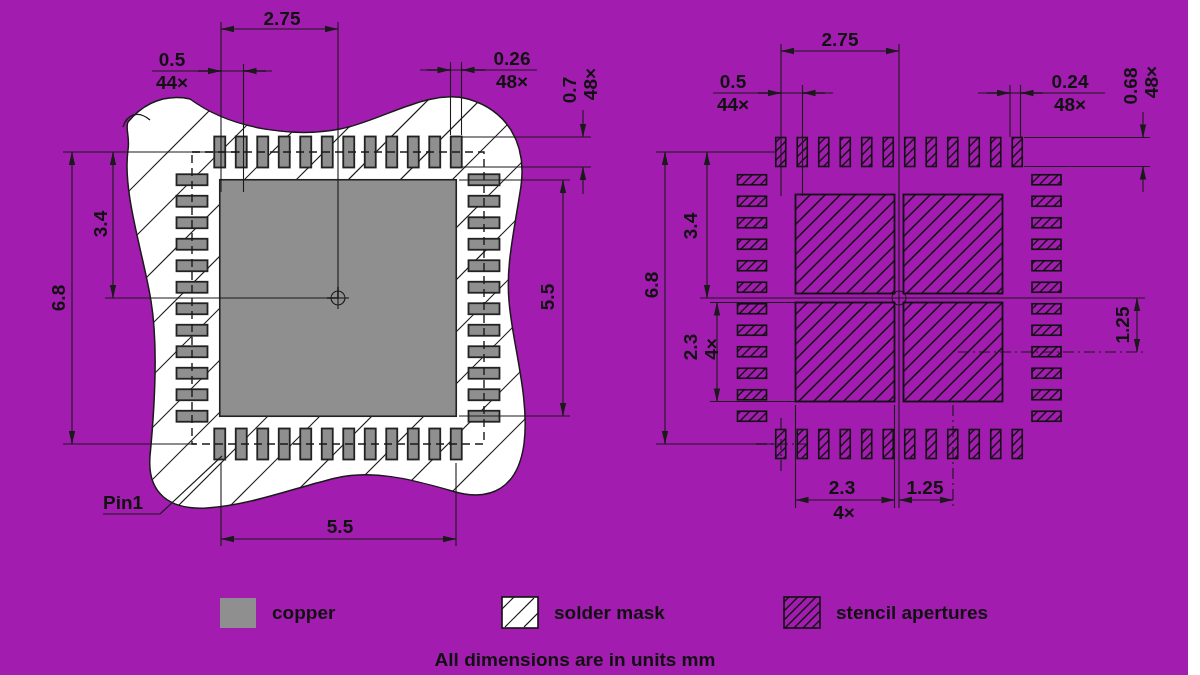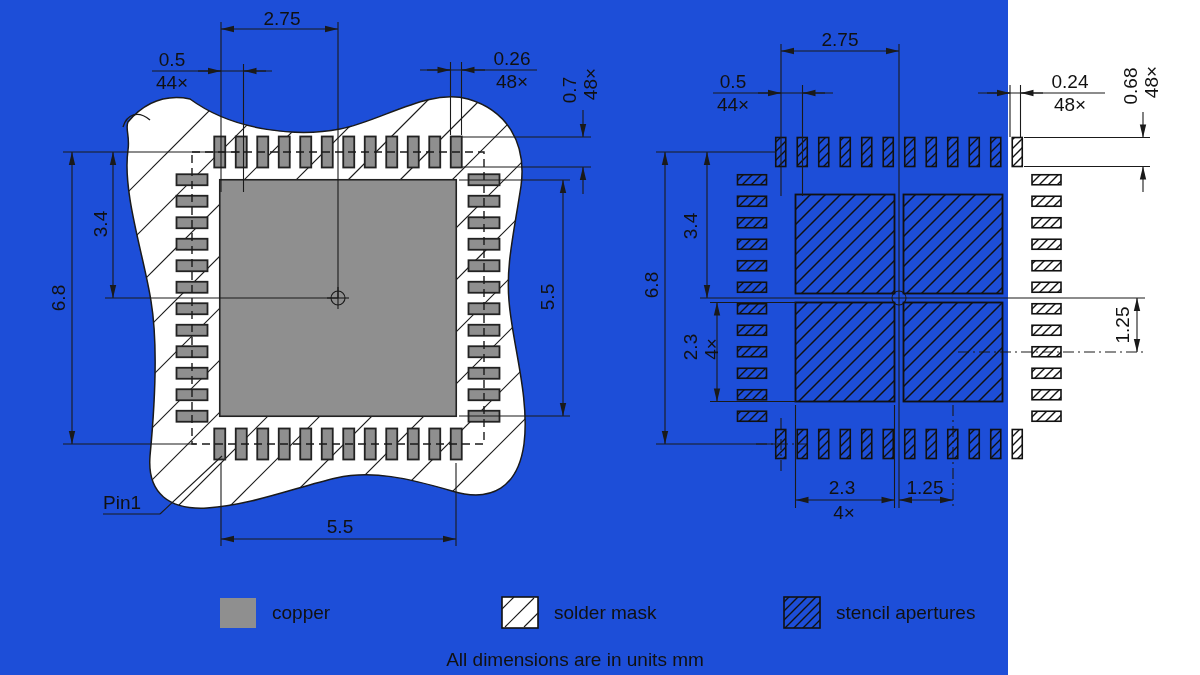--- a/index.html
+++ b/index.html
@@ -1,16 +1,16 @@
 <!DOCTYPE html>
 <html><head>
 <meta charset="utf-8">
 <style>
   html,body{margin:0;padding:0;background:#ffffff;}
-  .page{width:1008px;height:675px;background:#1d4ed8;position:relative;font-family:"Liberation Sans",sans-serif;}
+  .page{width:1188px;height:675px;background:#a21caf;position:relative;font-family:"Liberation Sans",sans-serif;font-weight:bold;}
   svg text{fill:#111;font-family:"Liberation Sans",sans-serif;font-size:19px;}
   .dimtext{dominant-baseline:middle;text-anchor:middle;}
   .lbltext{dominant-baseline:middle;text-anchor:start;}
   .thin{stroke:#1a1a1a;stroke-width:1.1;fill:none;}
   .dim{stroke:#1a1a1a;stroke-width:1.1;fill:none;}
   .blob{stroke:#1a1a1a;stroke-width:1.5;fill:#ffffff;}
   .blobline{stroke:#1a1a1a;stroke-width:1.4;fill:none;}
   .dashed{stroke:#1a1a1a;stroke-width:1.4;fill:none;stroke-dasharray:8 5;}
   .dashdot{stroke:#1a1a1a;stroke-width:1.1;fill:none;stroke-dasharray:11 4 2 4;}
   .copperfill{stroke:#222;stroke-width:1.6;}

